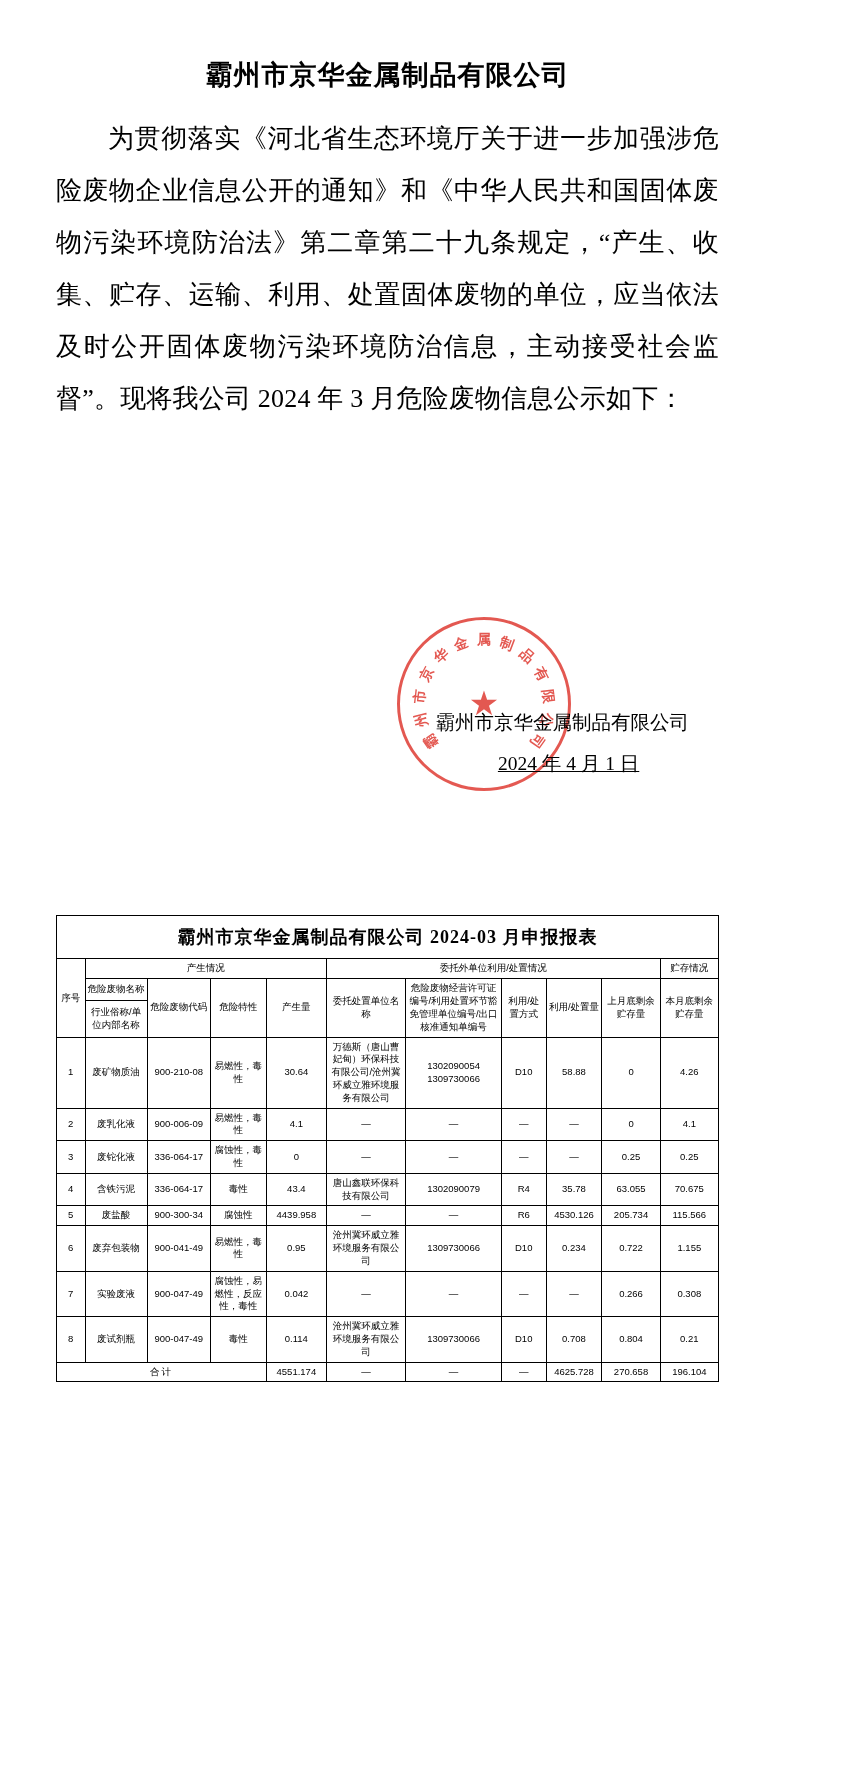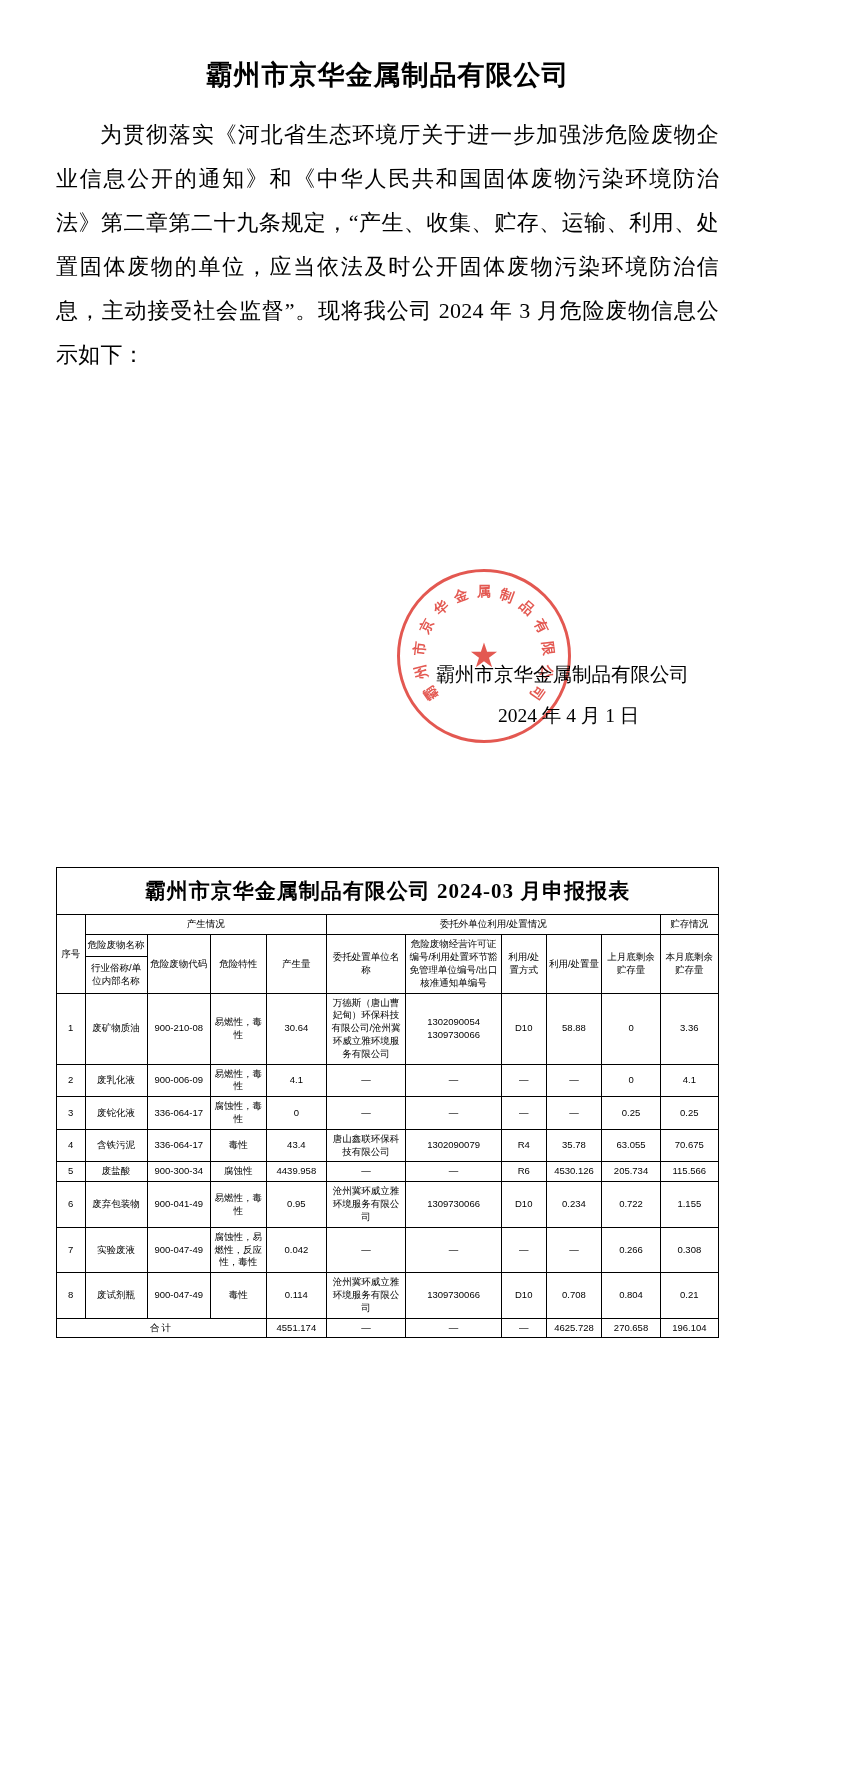--- a/index.html
+++ b/index.html
@@ -26,21 +26,21 @@
     font-size: 27px;
     font-weight: bold;
     line-height: 1.45;
     letter-spacing: 1px;
     margin: 8px 0 0 0;
   }
   .doc-title .line2 { display: block; }
 
   .body-text {
     margin-top: 18px;
-    font-size: 22px;
+    font-size: 26px;
     line-height: 2.0;
     text-align: justify;
     text-justify: inter-ideograph;
     letter-spacing: 0.2px;
   }
   .body-text p {
     margin: 0 0 2px 0;
     text-indent: 2em;
   }
 
@@ -53,21 +53,21 @@
   .sign-lines {
     position: absolute;
     right: 30px;
     top: 28px;
     text-align: left;
     font-size: 19.5px;
     line-height: 2.1;
     z-index: 3;
   }
   .sign-lines .company { display:block; }
-  .sign-lines .date { display:block; padding-left: 3.2em; }
+  .sign-lines .date { display:block; padding-left: 3.2em; text-decoration: underline; }
 
   
   .seal {
     position: absolute;
     right: 148px;
     top: -58px;
     width: 168px;
     height: 168px;
     border: 3px solid #e0423a;
     border-radius: 50%;
@@ -121,21 +121,21 @@
   }
   table.report th, table.report td {
     border: 1px solid #000;
     text-align: center;
     vertical-align: middle;
     padding: 3px 2px;
   }
   table.report .tbl-title {
     border: 1px solid #000;
     font-family: "Liberation Serif", serif;
-    font-size: 21px;
+    font-size: 18px;
     font-weight: bold;
     letter-spacing: 1px;
     padding: 9px 4px;
   }
   table.report thead th {
     font-weight: normal;
   }
   .r-idx { width: 30px; }
   .c-name { width: 78px; }
   .c-code { width: 76px; }
@@ -221,21 +221,21 @@
             <td>1</td>
             <td>废矿物质油</td>
             <td>900-210-08</td>
             <td>易燃性，毒性</td>
             <td>30.64</td>
             <td>万德斯（唐山曹妃甸）环保科技有限公司/沧州冀环威立雅环境服务有限公司</td>
             <td>1302090054<br>1309730066</td>
             <td>D10</td>
             <td>58.88</td>
             <td>0</td>
-            <td>3.36</td>
+            <td>4.26</td>
           </tr>
           <tr>
             <td>2</td>
             <td>废乳化液</td>
             <td>900-006-09</td>
             <td>易燃性，毒性</td>
             <td>4.1</td>
             <td>—</td>
             <td>—</td>
             <td>—</td>

